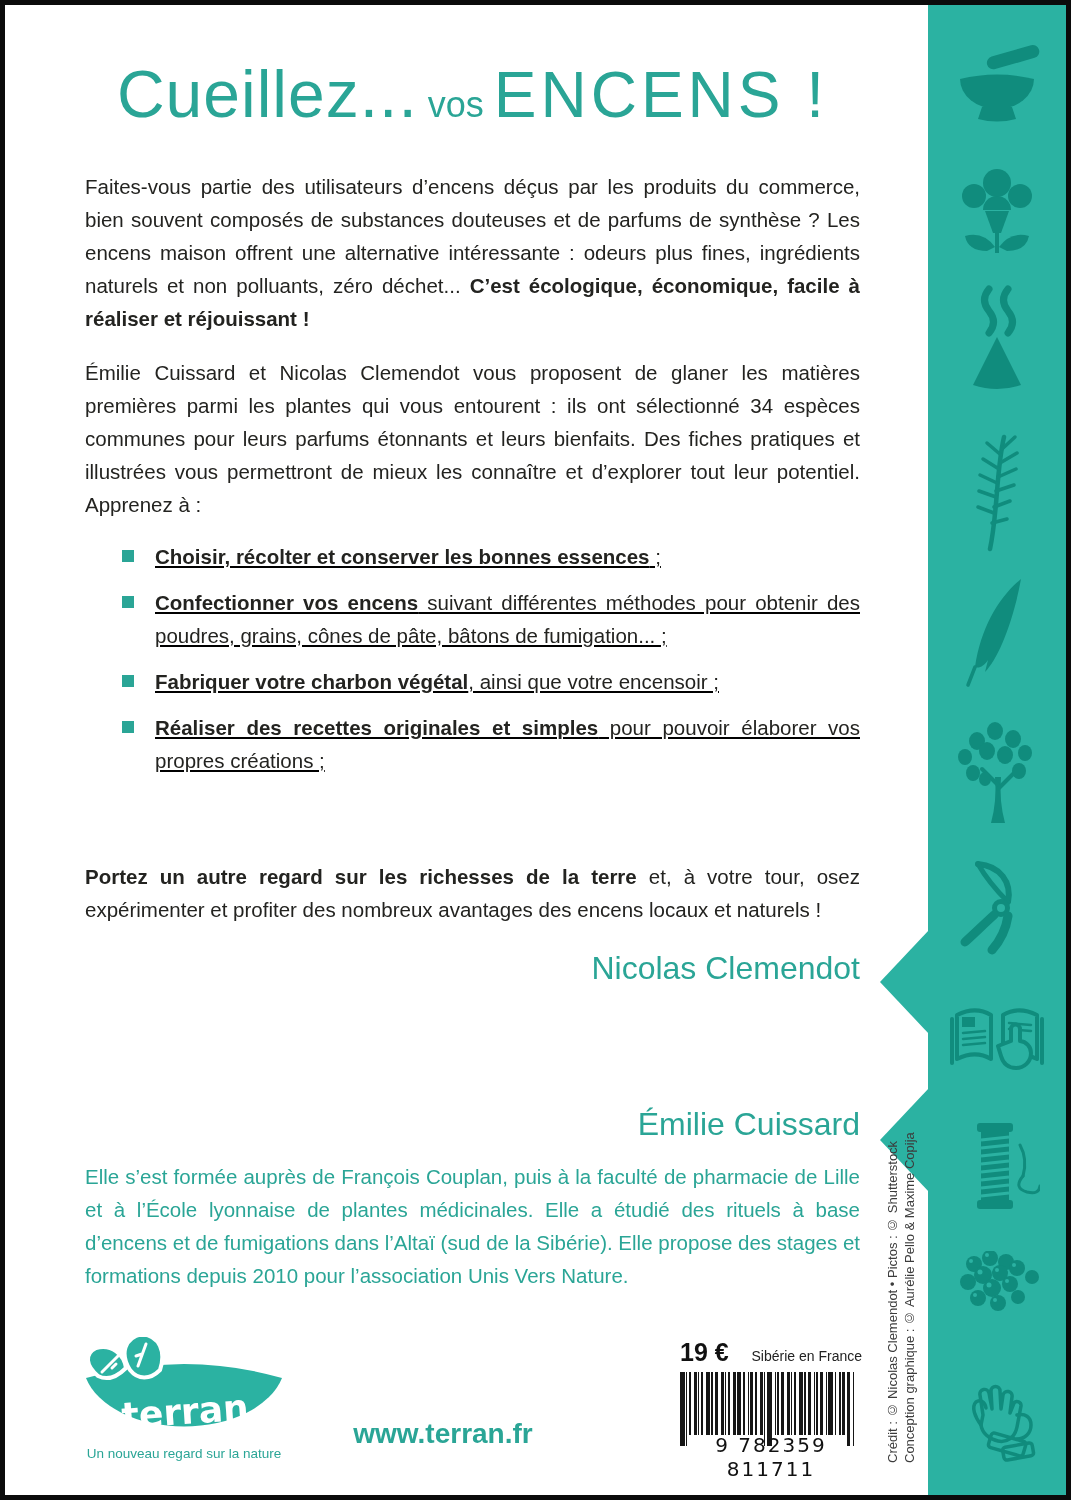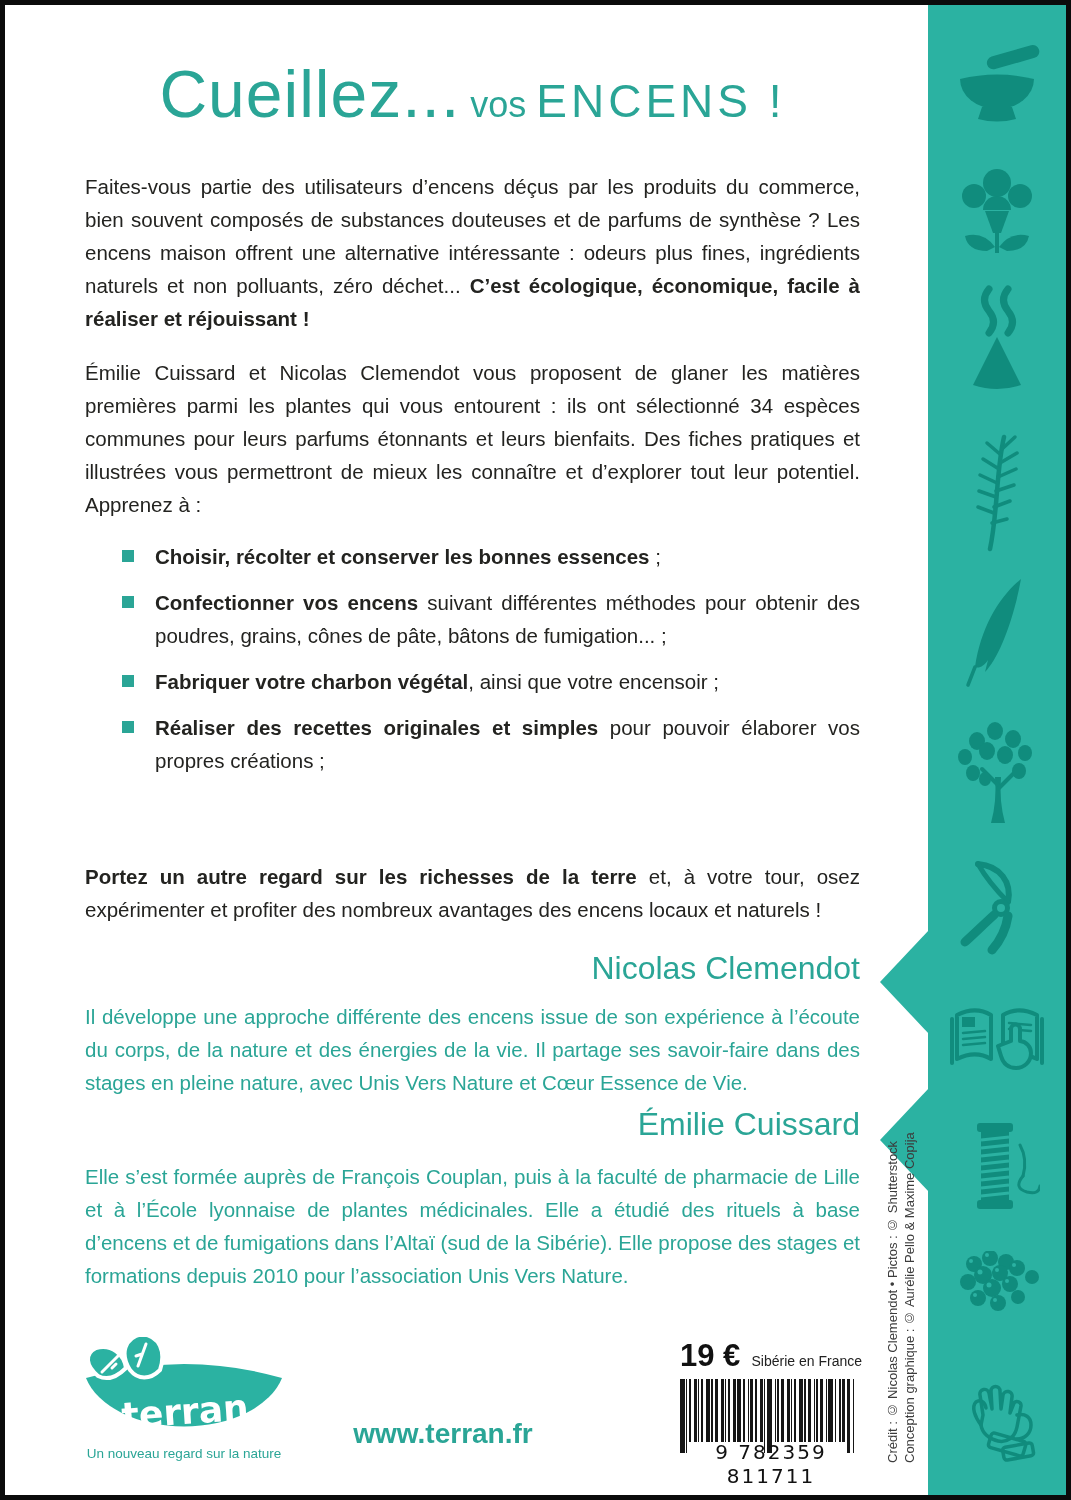--- a/index.html
+++ b/index.html
@@ -22,40 +22,40 @@
   .band{position:absolute;left:928px;top:5px;width:138px;height:1490px;background:var(--band);}
   .band-arrow{position:absolute;width:49px;height:104px;background:var(--band);
     clip-path:polygon(100% 0,0 50%,100% 100%);}
   .icon{position:absolute;left:50%;transform:translateX(-50%);line-height:0;}
   .icon svg{display:block;}
   
   .col{position:absolute;left:85px;width:775px;}
   .title{top:56px;text-align:center;color:var(--teal);white-space:nowrap;}
   .title .t1{font-size:66px;letter-spacing:1px;}
   .title .t2{font-size:36px;margin:0 10px;}
-  .title .t3{font-size:46px;letter-spacing:4px;}
+  .title .t3{font-size:64px;letter-spacing:4px;}
   .body{font-size:20.5px;line-height:33px;color:var(--ink);text-align:justify;margin:0;}
   .b{font-weight:bold;}
-  ul.points{list-style:none;margin:0;padding:0;}
+  ul.points{list-style:none;margin:0;padding:0;text-decoration:underline;}
   ul.points li{position:relative;padding-left:70px;margin-bottom:13px;
     font-size:20.5px;line-height:33px;color:var(--ink);text-align:justify;}
   ul.points .marker{position:absolute;left:37px;top:10px;width:12px;height:12px;background:var(--teal);}
   .author-name{position:absolute;left:85px;width:775px;text-align:right;
     color:var(--teal);font-size:32px;white-space:nowrap;}
   .bio{position:absolute;left:85px;width:775px;color:var(--teal);
     font-size:20.5px;line-height:33px;text-align:justify;margin:0;}
   
   .logo{position:absolute;left:68px;top:1336px;width:232px;height:108px;}
   .tagline{position:absolute;left:68px;top:1446px;width:232px;text-align:center;
     font-size:13.5px;color:var(--teal);}
   .website{position:absolute;left:313px;top:1418px;width:260px;text-align:center;
     font-size:28px;font-weight:bold;color:var(--teal);}
   .barcode{position:absolute;left:680px;top:1338px;width:182px;}
   .bc-head{display:flex;justify-content:space-between;align-items:baseline;}
-  .bc-price{font-size:31px;font-weight:bold;color:#111;}
+  .bc-price{font-size:25px;font-weight:bold;color:#111;}
   .bc-imprint{font-size:14px;color:#222;}
   .bc-bars{margin-top:5px;height:74px;display:flex;align-items:flex-start;}
   .bc-digits{margin-top:-13px;text-align:center;font-size:20px;letter-spacing:2px;
     color:#111;font-family:"DejaVu Sans", sans-serif;background:transparent;}
   .credits{position:absolute;left:884px;top:1093px;height:370px;
     writing-mode:vertical-rl;transform:rotate(180deg);
     font-size:13px;line-height:17px;color:#3c3c3c;}
 </style>
 </head>
 <body>
@@ -241,21 +241,20 @@
   <ul class="col points" style="top:540px">
     <li><span class="marker"></span><span class="b">Choisir, récolter et conserver les bonnes essences</span><span> ;</span></li>
     <li><span class="marker"></span><span class="b">Confectionner vos encens</span><span> suivant différentes méthodes pour obtenir des poudres, grains, cônes de pâte, bâtons de fumigation... ;</span></li>
     <li><span class="marker"></span><span class="b">Fabriquer votre charbon végétal</span><span>, ainsi que votre encensoir ;</span></li>
     <li><span class="marker"></span><span class="b">Réaliser des recettes originales et simples</span><span> pour pouvoir élaborer vos propres créations ;</span></li>
   </ul>
 
   <p class="col body" style="top:860px"><span class="b">Portez un autre regard sur les richesses de la terre</span><span> et, à votre tour, osez expérimenter et profiter des nombreux avantages des encens locaux et naturels !</span></p>
 
   <div class="author-name" style="top:950px">Nicolas Clemendot</div>
-  <p class="bio" style="top:1000px">Il développe une approche différente des encens issue de son expérience à l’écoute du corps, de la nature et des énergies de la vie. Il partage ses savoir-faire dans des stages en pleine nature, avec Unis Vers Nature et Cœur Essence de Vie.</p>
 
   <div class="author-name" style="top:1106px">Émilie Cuissard</div>
   <p class="bio" style="top:1160px">Elle s’est formée auprès de François Couplan, puis à la faculté de pharmacie de Lille et à l’École lyonnaise de plantes médicinales. Elle a étudié des rituels à base d’encens et de fumigations dans l’Altaï (sud de la Sibérie). Elle propose des stages et formations depuis 2010 pour l’association Unis Vers Nature.</p>
 
   <div class="logo">
     <svg width="232" height="108" viewBox="0 0 232 108">
       <path d="M18,42 Q116,14 214,42 A101,64 0 0 1 18,42 Z" fill="#2bb2a2"></path>
       <g>
         <path d="M30,40 C18,30 16,18 28,12 C44,8 56,18 58,32 C48,42 38,44 30,40 Z" fill="#2bb2a2" stroke="#fff" stroke-width="4"></path>
         <path d="M62,34 C52,18 56,2 74,-2 C92,0 98,16 92,34 C82,44 70,44 62,34 Z" fill="#2bb2a2" stroke="#fff" stroke-width="4"></path>

